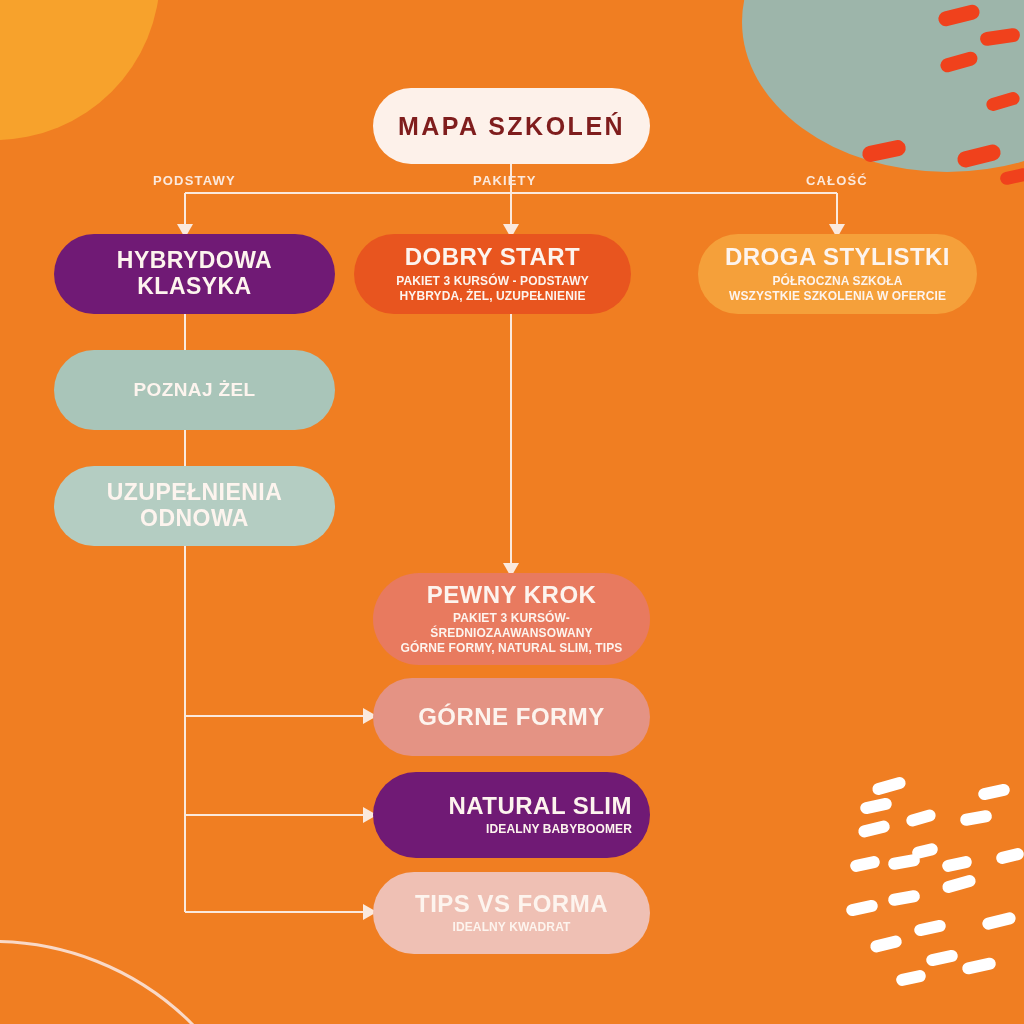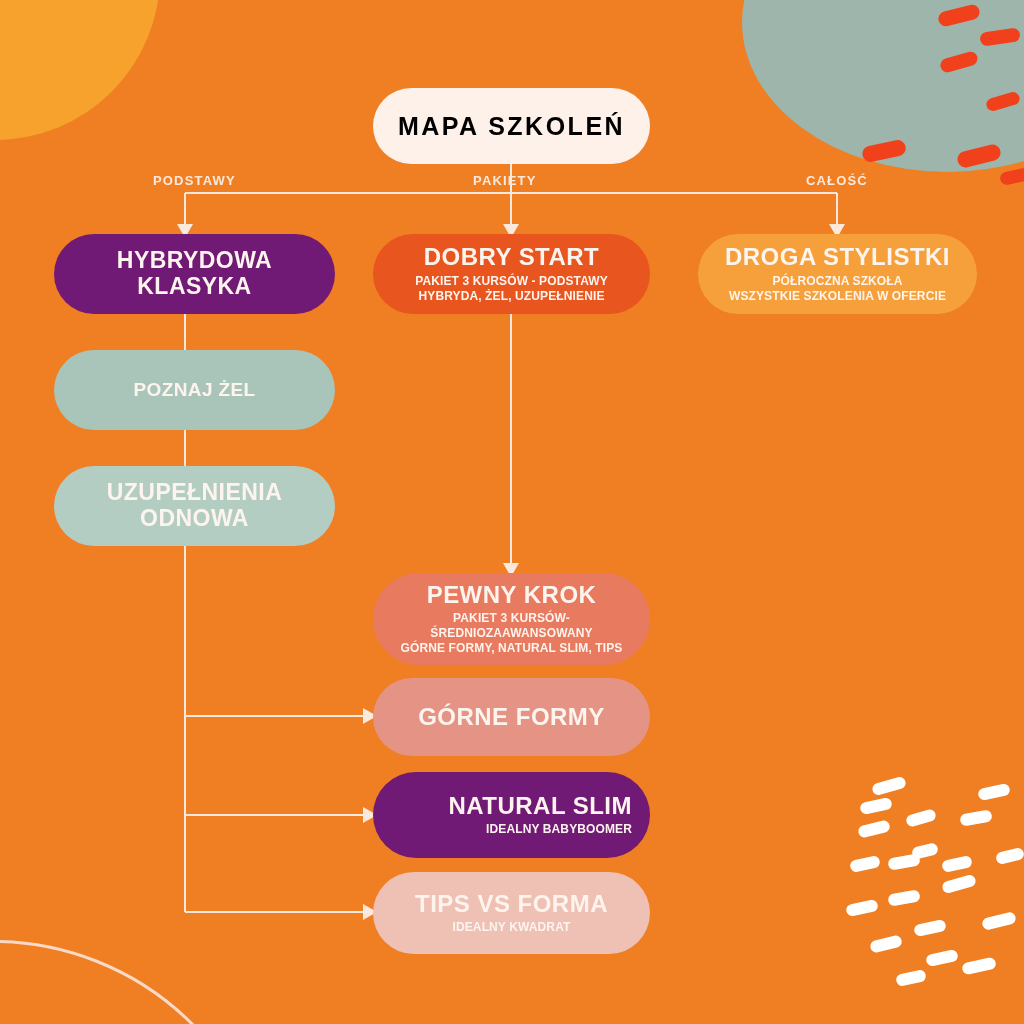--- a/index.html
+++ b/index.html
@@ -52,33 +52,33 @@
     font-size:12px;font-weight:bold;
     letter-spacing:.01em;line-height:1.25;
     margin-top:3px;white-space:pre-line;
   }
 
   #node-title{
     left:373px;top:88px;width:277px;height:76px;
     background:#fdf1ea;
   }
   #node-title .title{
-    color:#000000;font-size:25px;letter-spacing:.10em;
+    color:#7f1d1d;font-size:25px;letter-spacing:.10em;
   }
 
   #node-hybrydowa{left:54px;top:234px;width:281px;height:80px;background:#95b1a6;}
   #node-hybrydowa .title{font-size:23px;}
 
   #node-poznaj{left:54px;top:350px;width:281px;height:80px;background:#a9c5b9;}
   #node-poznaj .title{font-size:19px;}
 
   #node-uzupelnienia{left:54px;top:466px;width:281px;height:80px;background:#b4cdc2;align-items:center;}
   #node-uzupelnienia .title{font-size:23px;}
 
-  #node-dobry{left:373px;top:234px;width:277px;height:80px;background:#e8551f;}
+  #node-dobry{left:354px;top:234px;width:277px;height:80px;background:#e8551f;}
   #node-dobry .title{font-size:24px;}
 
   #node-droga{left:698px;top:234px;width:279px;height:80px;background:#f5a03a;}
   #node-droga .title{font-size:24px;}
 
   #node-pewny{left:373px;top:573px;width:277px;height:92px;background:#e87a5f;}
   #node-pewny .title{font-size:24px;}
 
   #node-gorne{left:373px;top:678px;width:277px;height:78px;background:#e49384;}
   #node-gorne .title{font-size:24px;}

